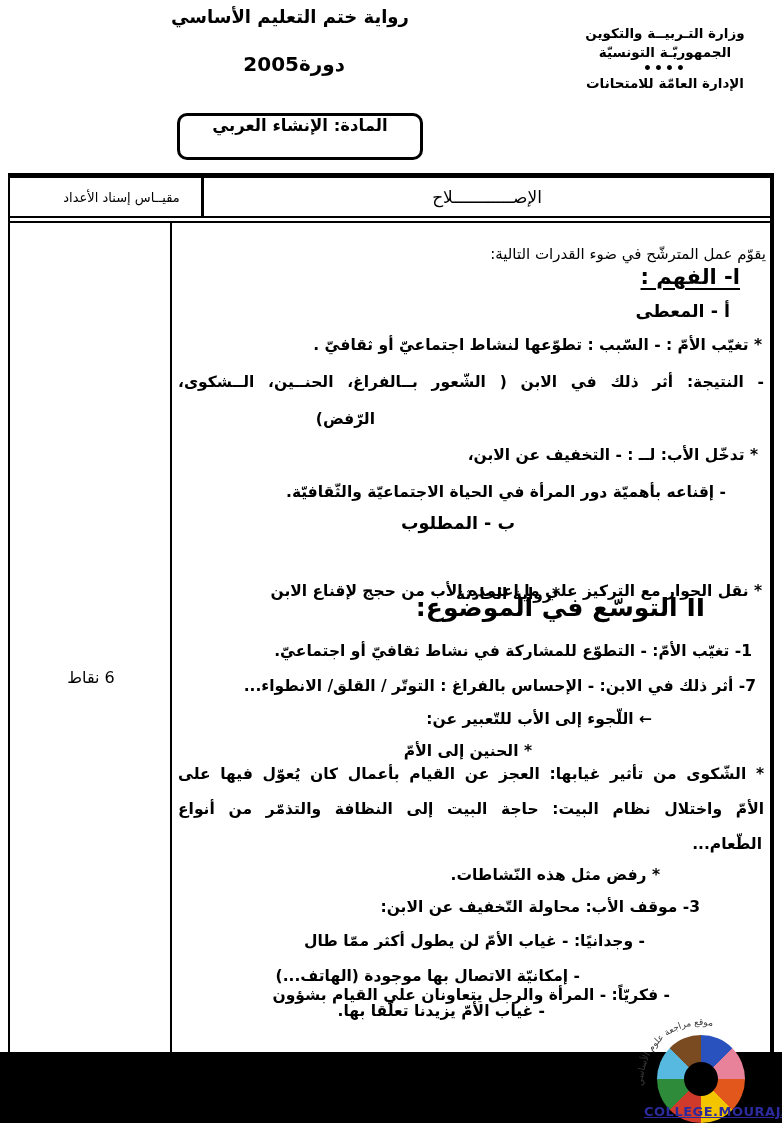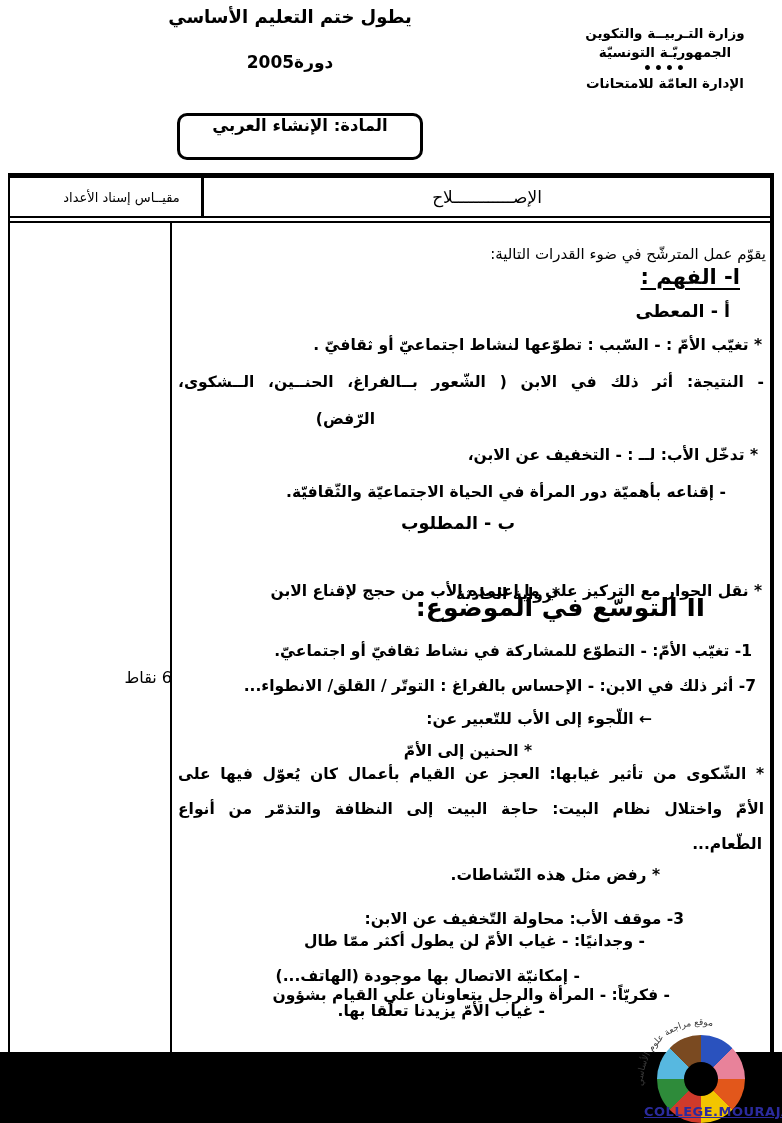--- a/index.html
+++ b/index.html
@@ -3,40 +3,40 @@
 <meta charset="utf-8">
 <style>
   html,body{margin:0;padding:0;background:#fff;}
   .page{
     position:relative;width:782px;height:1123px;background:#ffffff;
     overflow:hidden;font-family:"DejaVu Sans","Liberation Sans",sans-serif;color:#000;
   }
   
   .doc-title{position:absolute;left:130px;top:6px;width:320px;text-align:center;
     font-size:18px;font-weight:bold;direction:rtl;}
-  .session{position:absolute;left:235px;top:52px;width:110px;text-align:center;
-    font-size:17px;font-weight:bold;direction:rtl;}
+  .session{position:absolute;left:235px;top:52px;width:110px;text-align:right;
+    font-size:20px;font-weight:bold;direction:rtl;}
   .ministry{position:absolute;left:558px;top:24px;width:214px;text-align:center;
     direction:rtl;font-size:13.5px;font-weight:bold;line-height:19px;}
   .ministry .dots{font-size:14px;line-height:12px;letter-spacing:2px;direction:ltr;}
   .subject-box{position:absolute;left:177px;top:113px;width:246px;height:47px;
     border:3px solid #000;border-radius:10px;box-sizing:border-box;
     text-align:center;direction:rtl;font-size:16.5px;font-weight:bold;}
   
   .tbl{position:absolute;left:8px;top:173px;width:766px;height:879px;box-sizing:border-box;
     border-left:2px solid #000;border-right:4px solid #000;border-top:5px solid #000;}
   .tbl-head{display:flex;height:38px;border-bottom:7px double #000;box-sizing:content-box;padding-left:32px;}
   .cell-scale{width:162px;border-left:0;border-right:3px solid #000;box-sizing:border-box;
     display:flex;align-items:center;justify-content:center;
     direction:rtl;font-size:13px;white-space:nowrap;}
   .cell-islah{flex:1;display:flex;align-items:center;justify-content:center;
     direction:rtl;font-size:17px;}
   .tbl-body{display:flex;height:829px;}
   .col-scale{position:relative;width:162px;border-right:2px solid #000;box-sizing:border-box;}
-  .score{position:absolute;top:445px;left:0;width:162px;
+  .score{position:absolute;top:445px;left:0;width:162px;text-align:center;
     direction:rtl;font-size:16px;}
   .col-corr{position:relative;flex:1;}
   
   .ln{position:absolute;direction:rtl;white-space:nowrap;font-weight:bold;
     font-size:15.5px;line-height:22px;}
   .ln.reg{font-weight:normal;font-size:15px;}
   .ln.h1{font-size:21px;text-decoration:underline;text-decoration-thickness:2px;text-underline-offset:4px;}
   .ln.h2{font-size:17.5px;}
   .ln.big{font-size:25px;text-decoration-thickness:2px;text-underline-offset:5px;}
   .ln.just{white-space:normal;text-align:justify;text-align-last:justify;left:6px;right:6px;}
@@ -48,21 +48,21 @@
   .ring-hole{position:absolute;left:27px;top:27px;width:34px;height:34px;border-radius:50%;background:#000;}
   .site{position:absolute;left:644px;top:1104px;direction:ltr;
     font-size:13px;font-weight:bold;letter-spacing:0.5px;color:#2b2b9e;
     text-decoration:underline;white-space:nowrap;}
 </style>
 </head>
 <body>
 
 <div class="page">
 
-  <div class="doc-title">يطول ختم التعليم الأساسي</div>
+  <div class="doc-title">رواية ختم التعليم الأساسي</div>
   <div class="session">دورة2005</div>
 
   <div class="ministry">
     <div>وزارة التـربيــة والتكوين</div>
     <div>الجمهوريّـة التونسيّة</div>
     <div class="dots">••••</div>
     <div>الإدارة العامّة للامتحانات</div>
   </div>
 
   <div class="subject-box">
@@ -92,21 +92,21 @@
         <div class="ln" style="top:357px;right:8px;">* نقل الحوار مع التركيز علي ما اعتمده الأب من حجج لإقناع الابن</div>
         <div class="ln big" style="top:374px;right:65px;">II التوسّع في الموضوع:</div>
         <div class="ln" style="top:417px;right:18px;">1- تغيّب الأمّ: - التطوّع للمشاركة في نشاط ثقافيّ أو اجتماعيّ.</div>
         <div class="ln" style="top:452px;right:14px;">7- أثر ذلك في الابن: - الإحساس بالفراغ : التوتّر / القلق/ الانطواء...</div>
         <div class="ln" style="top:485px;right:118px;">← اللّجوء إلى الأب للتّعبير عن:</div>
         <div class="ln" style="top:517px;right:238px;">* الحنين إلى الأمّ</div>
         <div class="ln just" style="top:540px;">* الشّكوى من تأثير غيابها: العجز عن القيام بأعمال كان يُعوّل فيها على</div>
         <div class="ln just" style="top:575px;">الأمّ واختلال نظام البيت: حاجة البيت إلى النظافة والتذمّر من أنواع</div>
         <div class="ln" style="top:610px;right:8px;">الطّعام...</div>
         <div class="ln" style="top:641px;right:110px;">* رفض مثل هذه النّشاطات.</div>
-        <div class="ln" style="top:673px;right:86px;margin-top:12px;">3- موقف الأب: محاولة التّخفيف عن الابن:</div>
+        <div class="ln" style="top:673px;right:70px;">3- موقف الأب: محاولة التّخفيف عن الابن:</div>
         <div class="ln" style="top:707px;right:125px;">- وجدانيًا: - غياب الأمّ لن يطول أكثر ممّا طال</div>
         <div class="ln" style="top:742px;right:190px;">- إمكانيّة الاتصال بها موجودة (الهاتف...)</div>
         <div class="ln" style="top:777px;right:225px;">- غياب الأمّ يزيدنا تعلّقا بها.</div>
         <div class="ln" style="top:761px;right:100px;">- فكريّاً: - المرأة والرجل يتعاونان علي القيام بشؤون</div>
       </div>
     </div>
   </div>
 
   <div class="band" style="background: rgb(0, 0, 0);"></div>
 

